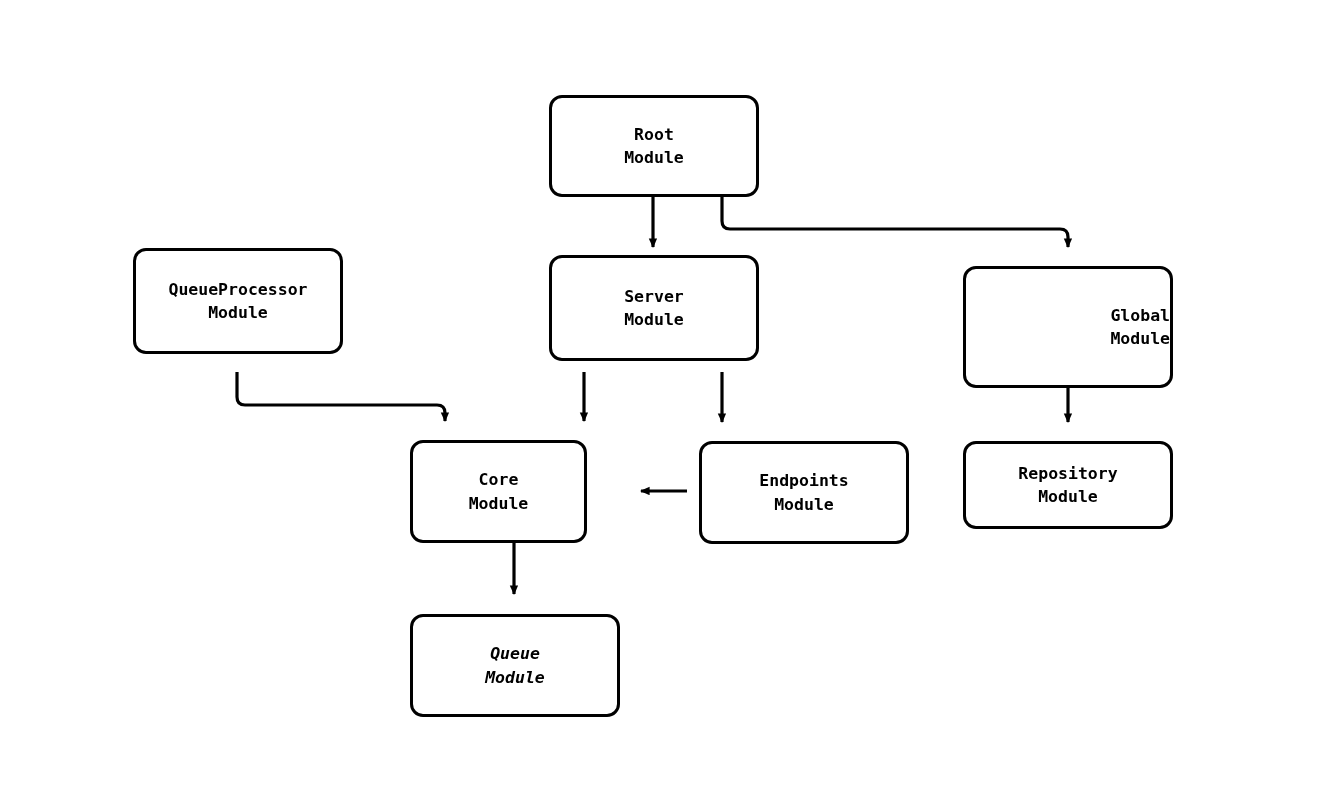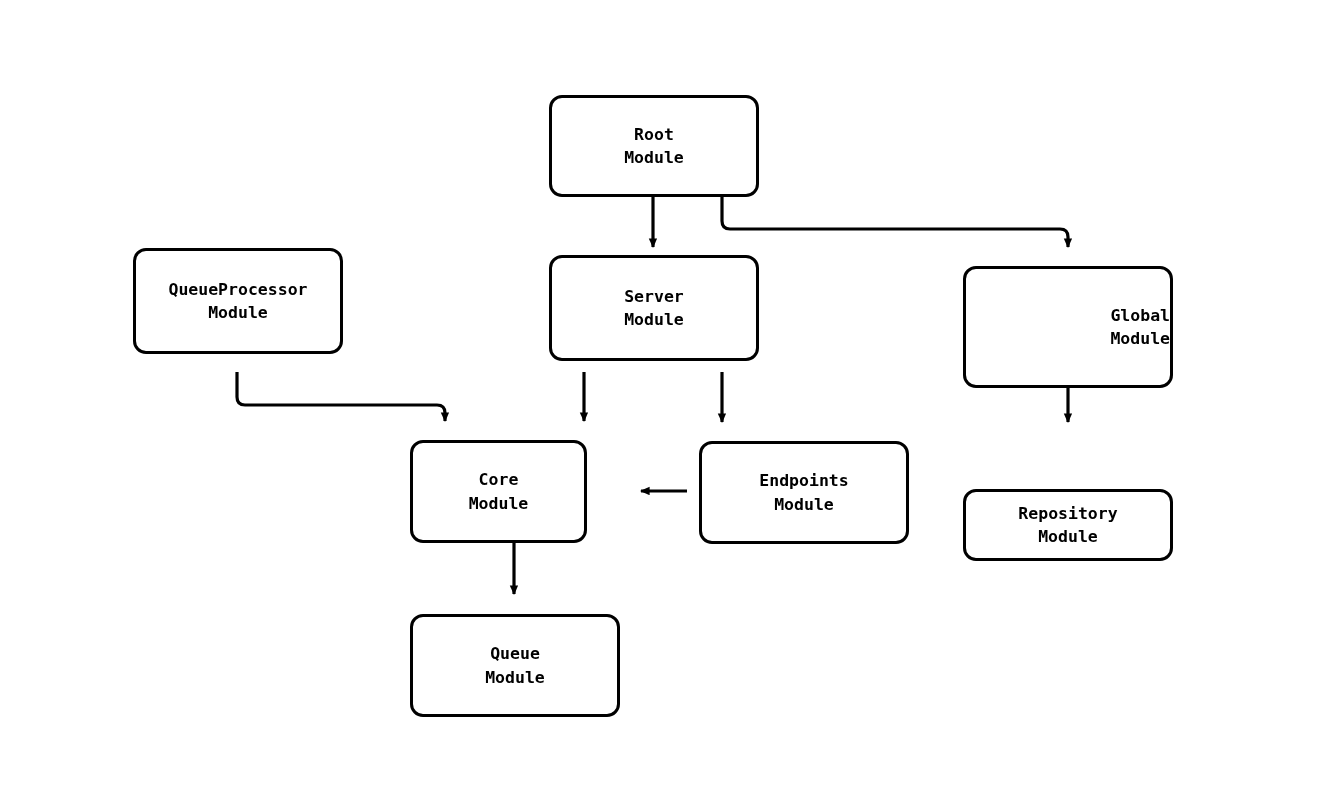--- a/index.html
+++ b/index.html
@@ -108,23 +108,23 @@
   <div class="node" style="left:410px; top:440px; width:177px; height:103px;">
     <div class="node-label">Core
 Module</div>
   </div>
 
   <div class="node" style="left:687px; top:441px; width:210px; height:103px;margin-left:12px;">
     <div class="node-label">Endpoints
 Module</div>
   </div>
 
-  <div class="node" style="left:963px; top:441px; width:210px; height:72px;margin-top:48px;">
+  <div class="node" style="left:963px; top:441px; width:210px; height:88px;">
     <div class="node-label">Repository
 Module</div>
   </div>
 
-  <div class="node" style="left:410px; top:614px; width:210px; height:103px;">
+  <div class="node" style="left:410px; top:614px; width:210px; height:103px;font-style:italic;">
     <div class="node-label">Queue
 Module</div>
   </div>
 
 </div>
 
 </body></html>

